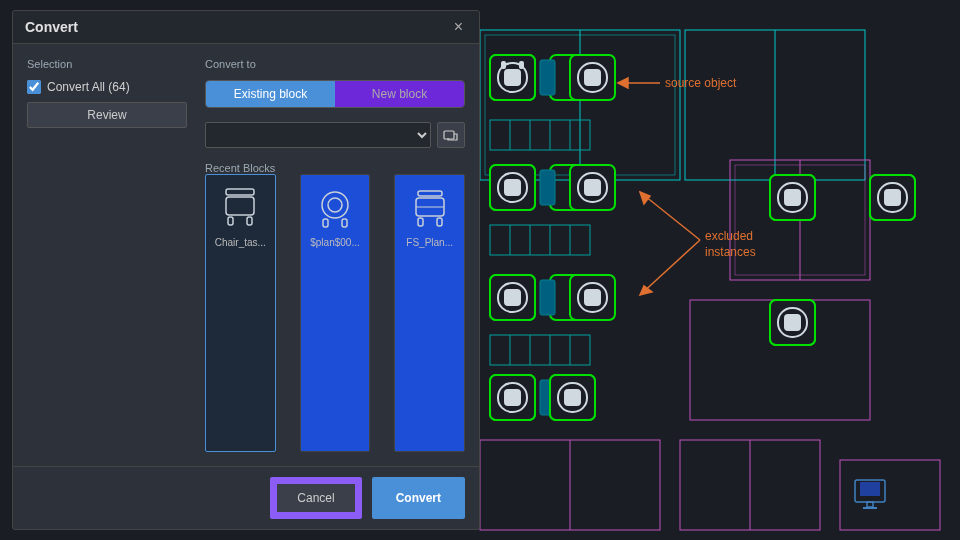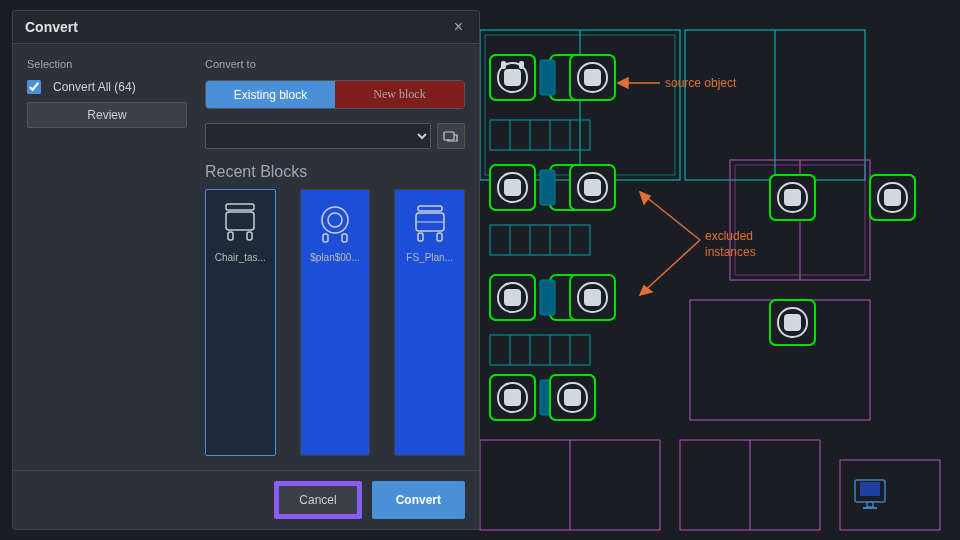--- a/index.html
+++ b/index.html
@@ -70,21 +70,21 @@
     .panel-label {
       color: #9ca8b4;
       font-size: 11px;
       margin-bottom: 10px;
       text-transform: none;
     }
 
     .checkbox-row {
       display: flex;
       align-items: center;
-      gap: 12px;
+      gap: 6px;
       margin-bottom: 8px;
     }
 
     .checkbox-row input[type=checkbox] {
       accent-color: #4a90d9;
       width: 14px;
       height: 14px;
     }
 
     .checkbox-label {
@@ -131,23 +131,22 @@
       border: none;
       outline: none;
     }
 
     .tab-btn.active {
       background: #4a90d9;
       color: #fff;
     }
 
     .tab-btn.inactive {
-      background: #7f1d1d;
+      background: #6d28d9;
       color: #aaa;
-      font-family: Liberation Serif, serif;
     }
 
     #select-block-label {
       color: #d0d0d0;
       margin-bottom: 8px;
       font-size: 12px;
     }
 
     #select-block-row {
       display: flex;
@@ -176,22 +175,21 @@
       cursor: pointer;
       display: flex;
       align-items: center;
       justify-content: center;
       color: #ccc;
       font-size: 14px;
     }
 
     #recent-blocks-label {
       color: #9ca8b4;
-      font-size: 16px;
-      margin-bottom: 8px;
+      font-size: 11px;
     }
 
     #blocks-grid {
       display: grid;
       grid-template-columns: repeat(3, 1fr);
       gap: 24px;
       overflow-y: auto;
       flex: 1;
     }
 
@@ -233,21 +231,21 @@
       padding: 10px 14px;
       display: flex;
       justify-content: flex-end;
       gap: 10px;
       border-top: 1px solid #444;
     }
 
     #cancel-btn {
       padding: 7px 20px;
       background: #3a3f4a;
-      border: 5px solid #8b5cf6;
+      border: 7px solid #8b5cf6;
       border-radius: 2px;
       color: #ccc;
       cursor: pointer;
       font-size: 12px;
     }
 
     #convert-btn {
       padding: 7px 24px;
       background: #4a90d9;
       border: none;

